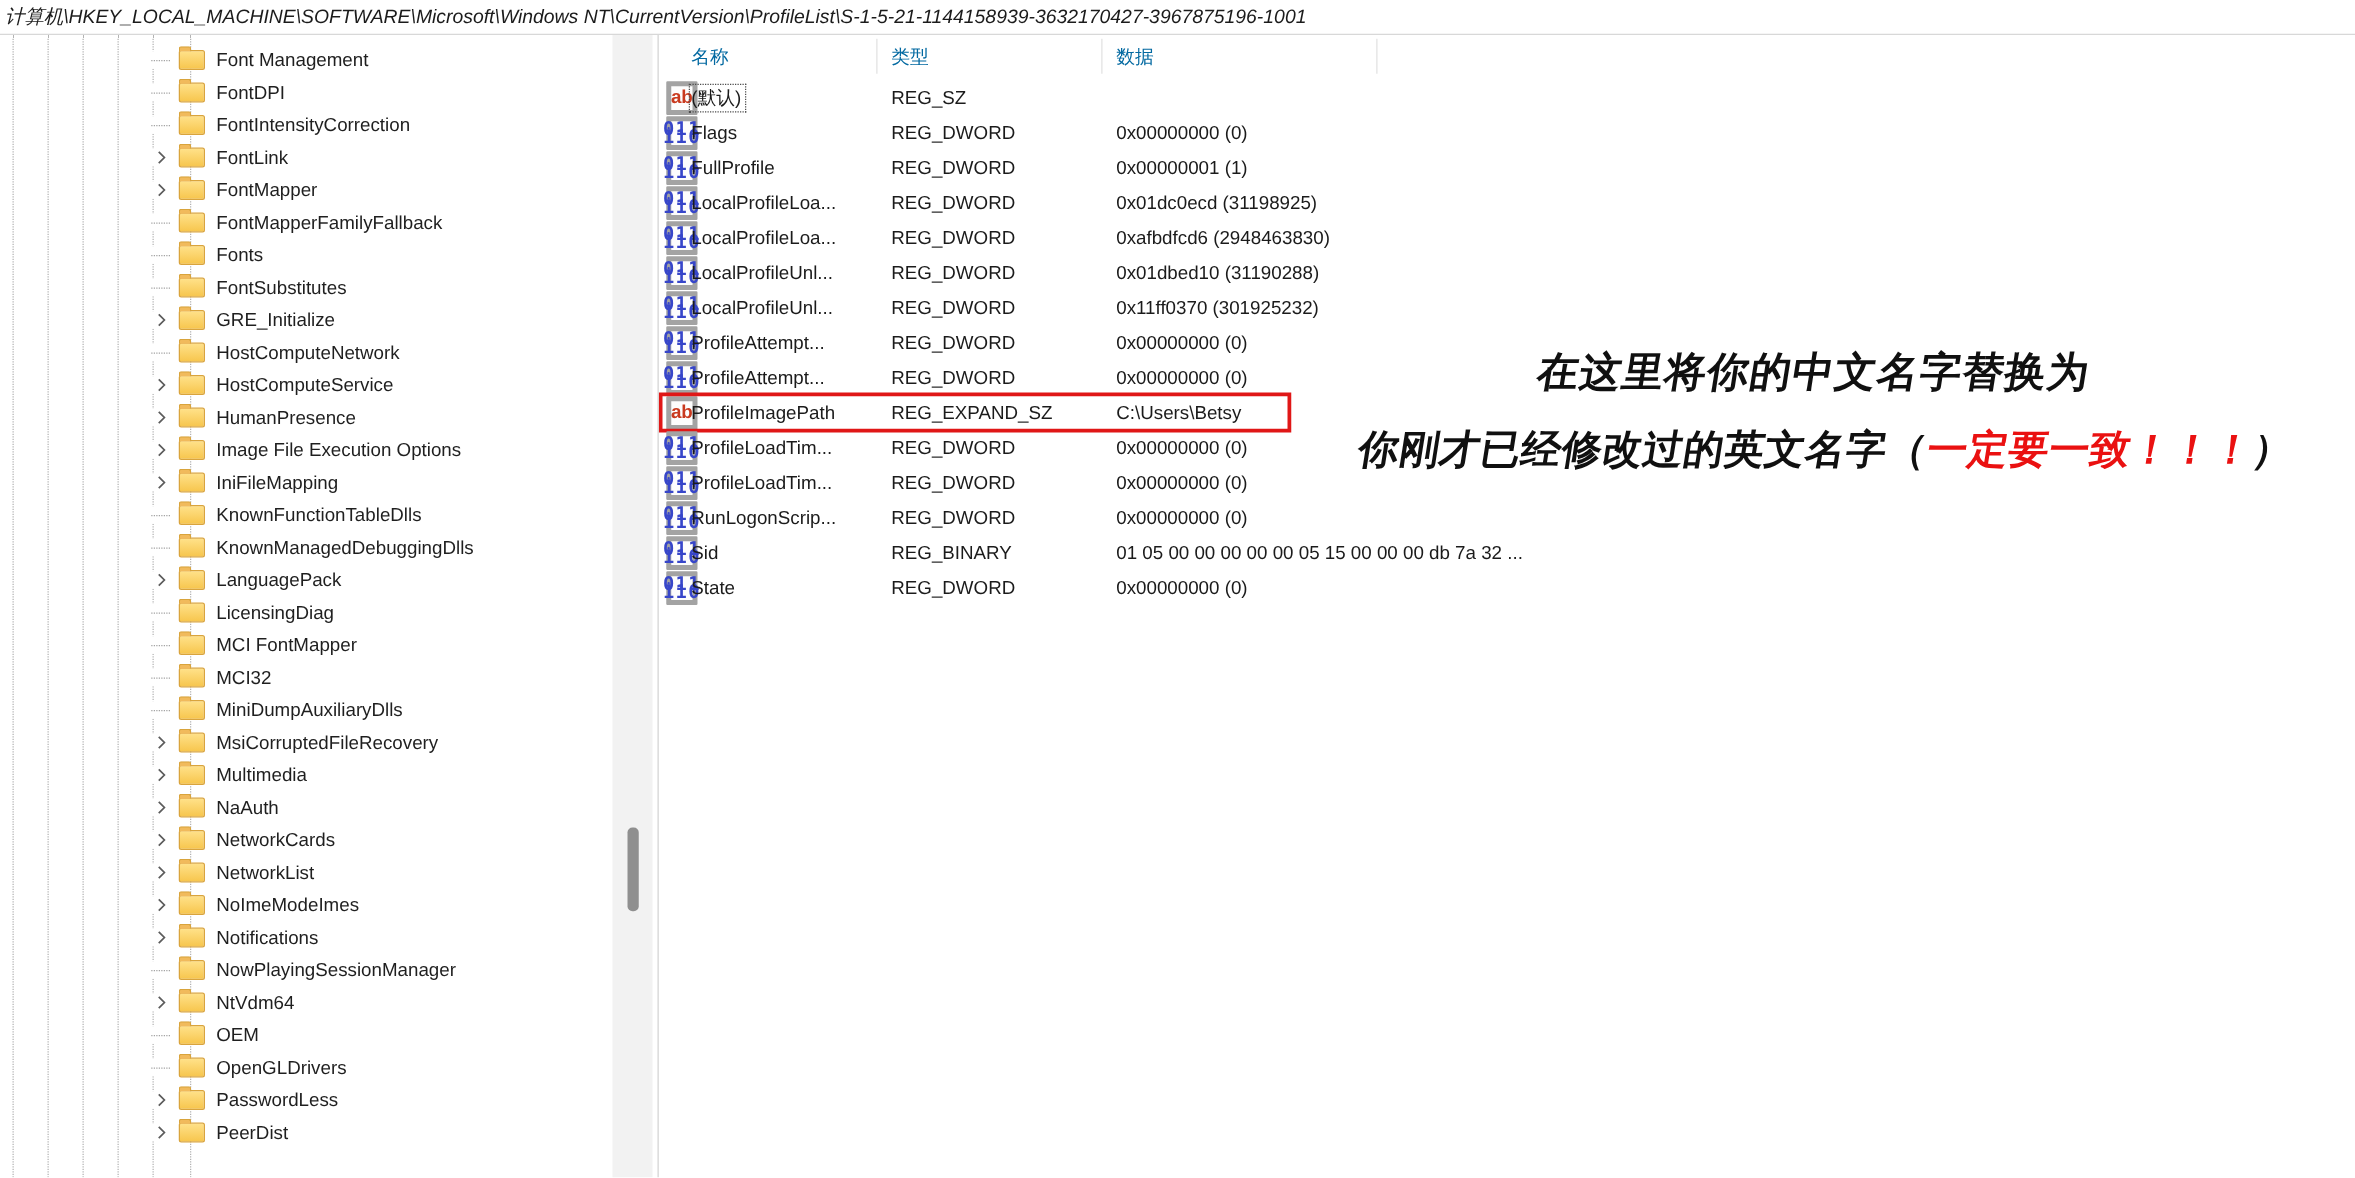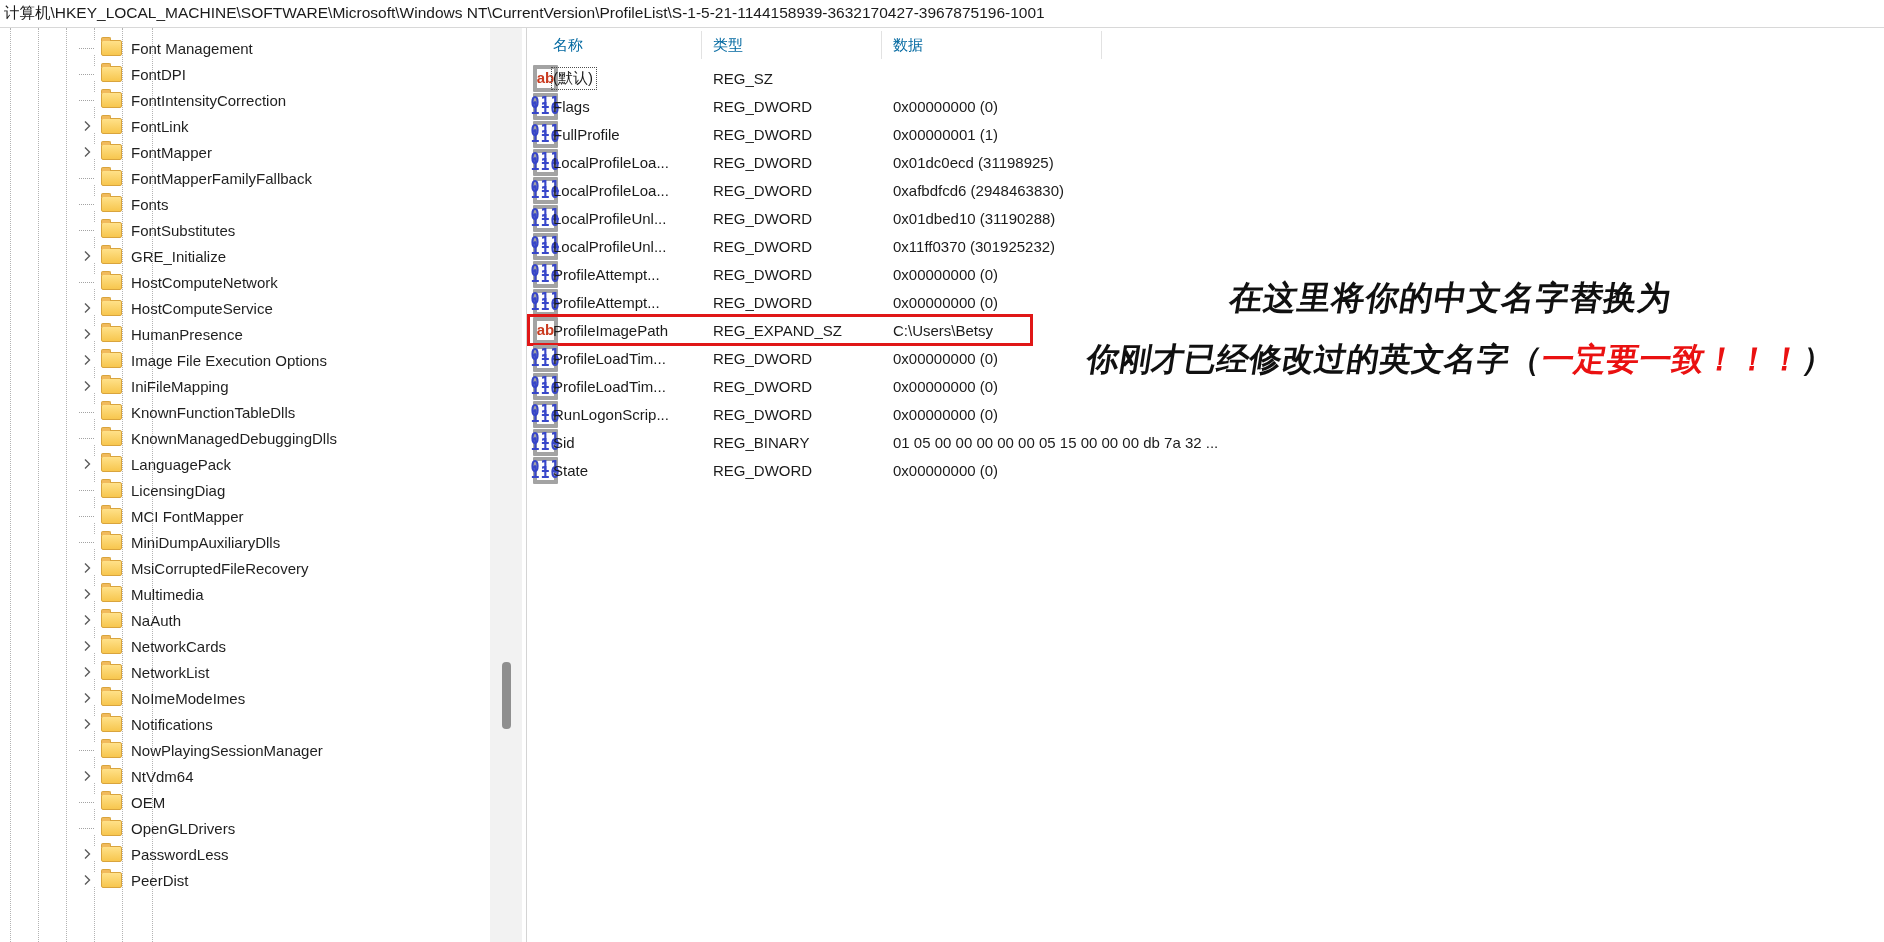--- a/index.html
+++ b/index.html
@@ -2,27 +2,27 @@
 <html><head>
 <meta charset="utf-8">
 <style>
   html,body{margin:0;padding:0;background:#fff;width:1884px;height:942px;overflow:hidden;
     font-family:"Liberation Sans",sans-serif;color:#1b1b1b;}
   .app{position:relative;width:1884px;height:942px;background:#fff;}
 
   
   .address-bar{position:absolute;left:0;top:0;width:100%;height:27px;background:#fff;
     border-bottom:1px solid #d8d8d8;display:flex;align-items:center;}
-  .address-bar span{font-size:15.5px;padding-left:4px;white-space:nowrap;letter-spacing:0;}
+  .address-bar span{font-size:15.5px;padding-left:4px;white-space:nowrap;letter-spacing:0;font-style:italic;}
 
   
   .tree-pane{position:absolute;left:0;top:28px;width:490px;bottom:0;background:#fff;overflow:hidden;}
   .guide{position:absolute;top:0;bottom:0;width:0;border-left:1px dotted #b3b3b3;}
   .tree-rows{position:absolute;left:0;top:7px;right:0;}
-  .tree-row{height:26px;display:flex;align-items:center;padding-left:78px;white-space:nowrap;cursor:default;}
+  .tree-row{height:26px;display:flex;align-items:center;padding-left:120px;white-space:nowrap;cursor:default;}
   .twisty{width:17px;height:14px;display:flex;align-items:center;justify-content:center;flex:none;background:#fff;}
   .stub{display:block;width:15px;border-top:1px dotted #a3a3a3;}
   .folder{width:19px;height:14px;background:linear-gradient(180deg,#ffe189 0%,#f7c64e 100%);
     border:1px solid #d9a43d;border-radius:2px;position:relative;flex:none;margin-left:6px;}
   .folder::before{content:'';position:absolute;top:-4px;left:-1px;width:8px;height:3px;
     background:#f1ba5c;border:1px solid #d9a43d;border-bottom:none;border-radius:2px 2px 0 0;}
   .tlabel{margin-left:9px;font-size:15px;color:#1f1f1f;}
 
   
   .tree-scrollbar{position:absolute;left:490px;top:28px;width:32px;bottom:0;background:#f2f2f2;}
@@ -220,20 +220,27 @@
             <span class="stub"></span>
           </span>
           <span class="folder"></span>
           <span class="tlabel">MCI FontMapper</span>
         </div>
         <div class="tree-row">
           <span class="twisty">
             <span class="stub"></span>
           </span>
           <span class="folder"></span>
+          <span class="tlabel">MCI32</span>
+        </div>
+        <div class="tree-row">
+          <span class="twisty">
+            <span class="stub"></span>
+          </span>
+          <span class="folder"></span>
           <span class="tlabel">MiniDumpAuxiliaryDlls</span>
         </div>
         <div class="tree-row">
           <span class="twisty">
             <svg width="12" height="12" viewBox="0 0 12 12">
               <path d="M4 1.5 L8.5 6 L4 10.5" fill="none" stroke="#5c5c5c" stroke-width="1.4"></path>
             </svg>
           </span>
           <span class="folder"></span>
           <span class="tlabel">MsiCorruptedFileRecovery</span>

